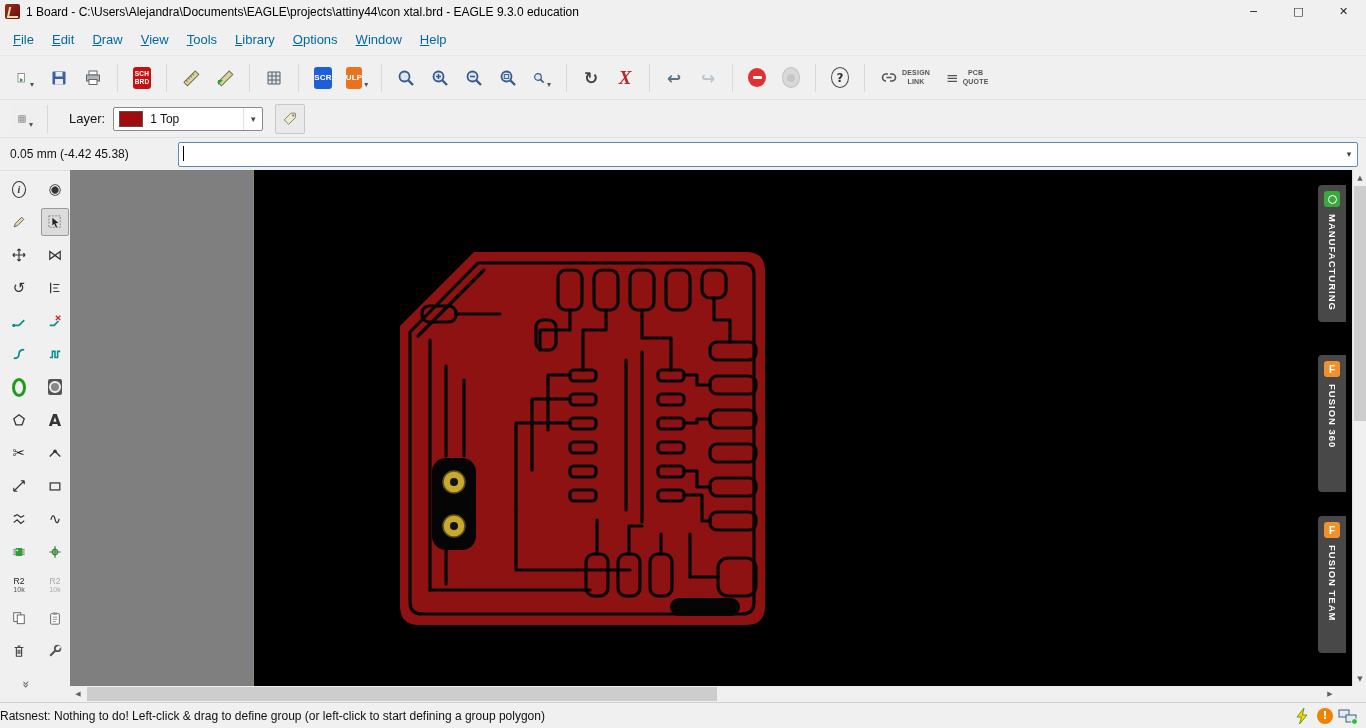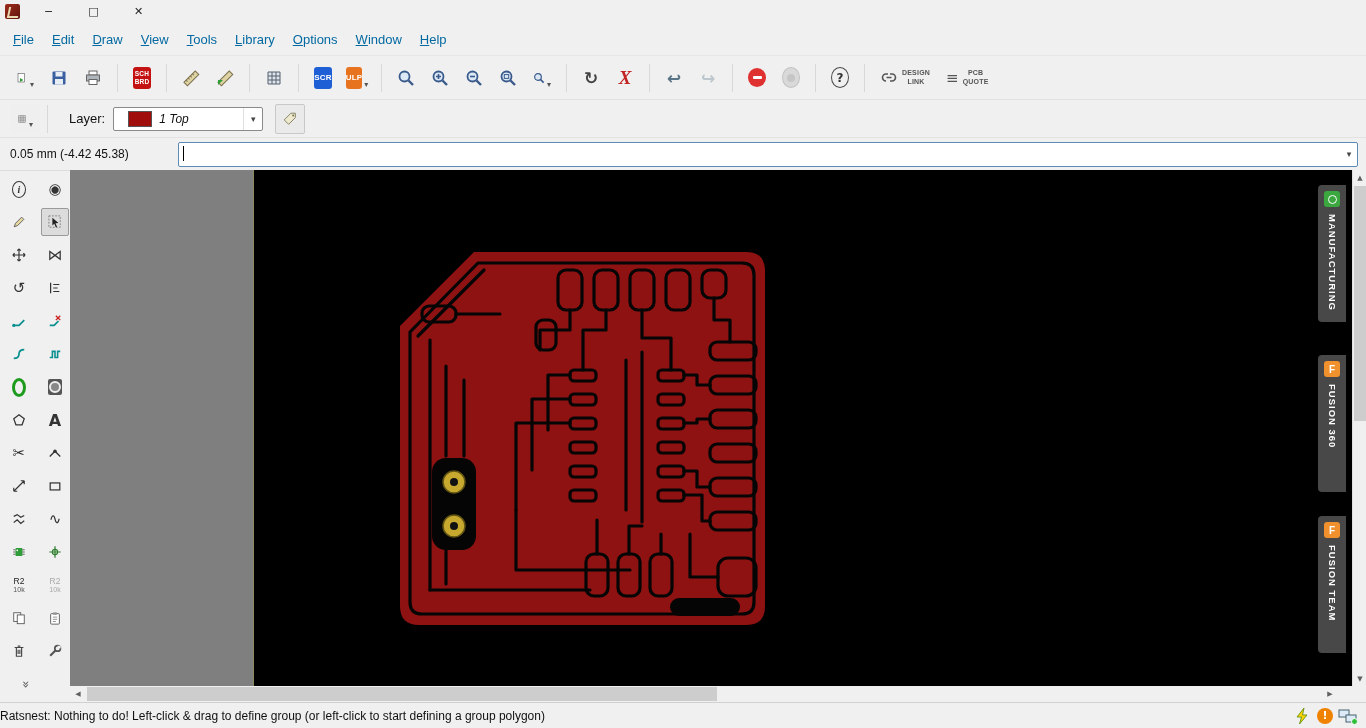--- a/index.html
+++ b/index.html
@@ -47,21 +47,21 @@
   .arrow-glyph{font-size:17px;color:#5a7487;font-weight:bold;}
   .arrow-glyph.dis{color:#bcc7cd;}
   .redraw-glyph{font-size:17px;color:#444;font-weight:bold;}
   .tb-label{display:flex;align-items:center;padding:0 6px;height:32px;}
   .tb-label .txt{font-size:7px;font-weight:bold;color:#555;line-height:1.2;margin-left:4px;letter-spacing:.2px;}
   
   .layerbar{position:absolute;left:0;top:99px;width:1366px;height:38px;background:#f0f0f0;
             display:flex;align-items:center;padding-left:10px;box-sizing:border-box;border-top:1px solid #e2e2e2;}
   .layer-label{margin:0 8px 0 14px;font-size:13px;}
   .combo{width:150px;height:24px;background:#fff;border:1px solid #8a8a8a;border-radius:2px;
-         display:flex;align-items:center;padding-left:14px;box-sizing:border-box;font-style:italic;}
+         display:flex;align-items:center;padding-left:5px;box-sizing:border-box;}
   .swatch{width:22px;height:14px;background:var(--layer-swatch-red,#a00d0d);border:1px solid #555;margin-right:7px;}
   .combo .val{flex:1;font-size:12px;}
   .combo .drop{width:18px;height:100%;display:flex;align-items:center;justify-content:center;color:#444;font-size:9px;border-left:1px solid #e0e0e0;}
   .iconbtn{width:30px;height:30px;display:flex;align-items:center;justify-content:center;border:1px solid transparent;border-radius:2px;}
   .iconbtn.framed{border:1px solid #c8c8c8;background:#eaeaea;margin-left:12px;}
   
   .cmdbar{position:absolute;left:0;top:137px;width:1366px;height:33px;background:#f0f0f0;
           display:flex;align-items:center;box-sizing:border-box;border-top:1px solid #e2e2e2;}
   .coords{width:168px;padding-left:10px;font-size:12px;white-space:nowrap;}
   .cmd-wrap{position:relative;flex:1;height:23px;margin-right:8px;border:1px solid #5b8bb5;border-radius:2px;background:#fff;display:flex;align-items:center;}
@@ -118,20 +118,21 @@
   .status-text{flex:1;font-size:12px;}
   .status-icons{display:flex;align-items:center;gap:5px;margin-right:8px;}
   .warn-badge{width:16px;height:16px;border-radius:50%;background:#ef8200;color:#fff;font-weight:bold;font-size:11px;
               display:flex;align-items:center;justify-content:center;}
 </style>
 </head>
 <body>
 
 <div class="titlebar">
   <span class="app-icon"></span>
+  <span class="title-text">1 Board - C:\Users\Alejandra\Documents\EAGLE\projects\attiny44\con xtal.brd - EAGLE 9.3.0 education</span>
   <div class="win-controls">
     <button class="win-btn g">─</button>
     <button class="win-btn g">□</button>
     <button class="win-btn g">✕</button>
   </div>
 </div>
 
 <div class="menubar">
   <span class="menu-item"><u>F</u>ile</span>
   <span class="menu-item"><u>E</u>dit</span>

